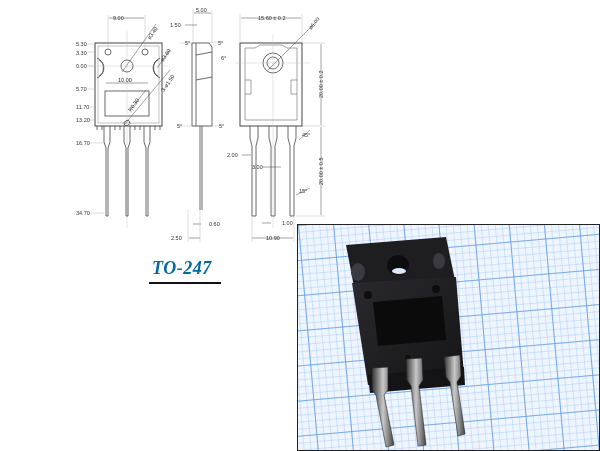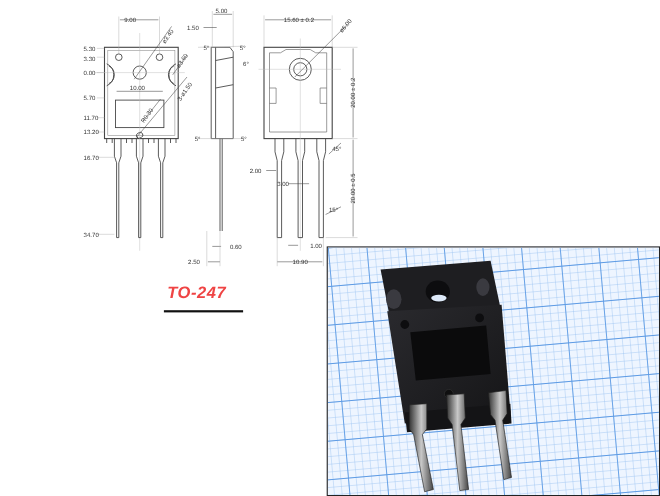--- a/index.html
+++ b/index.html
@@ -1,19 +1,19 @@
 <!DOCTYPE html>
 <html><head>
   <meta charset="utf-8">
   <style>
     html, body { margin: 0; padding: 0; background: #ffffff; }
     body { width: 600px; height: 451px; position: relative; overflow: hidden; font-family: "Liberation Sans", sans-serif; }
     #drawing { position: absolute; left: 0; top: 0; width: 600px; height: 451px; }
     .dim { font-family: "Liberation Sans", sans-serif; font-size: 5.5px; fill: #333; }
-    .title-text { position: absolute; left: 152px; top: 258px; font-family: Liberation Sans, sans-serif; font-weight: bold; font-style: italic; font-size: 15px; color: #ef4444; letter-spacing: 0.5px; }
+    .title-text { position: absolute; left: 152px; top: 258px; font-family: Liberation Serif, serif; font-weight: bold; font-style: italic; font-size: 18px; color: #0369a1; letter-spacing: 0.5px; }
     .title-underline { position: absolute; left: 149px; top: 282px; width: 72px; height: 2px; background: #111; }
     .photo-frame { position: absolute; left: 297px; top: 224px; width: 303px; height: 227px; border: 1.5px solid #222; box-sizing: border-box; overflow: hidden; background: #eef4fd; }
   </style>
 </head>
 <body>
 
 <svg id="drawing" viewBox="0 0 600 451" xmlns="http://www.w3.org/2000/svg">
   <g stroke="#555" stroke-width="0.8" fill="none">
 
     <g>

